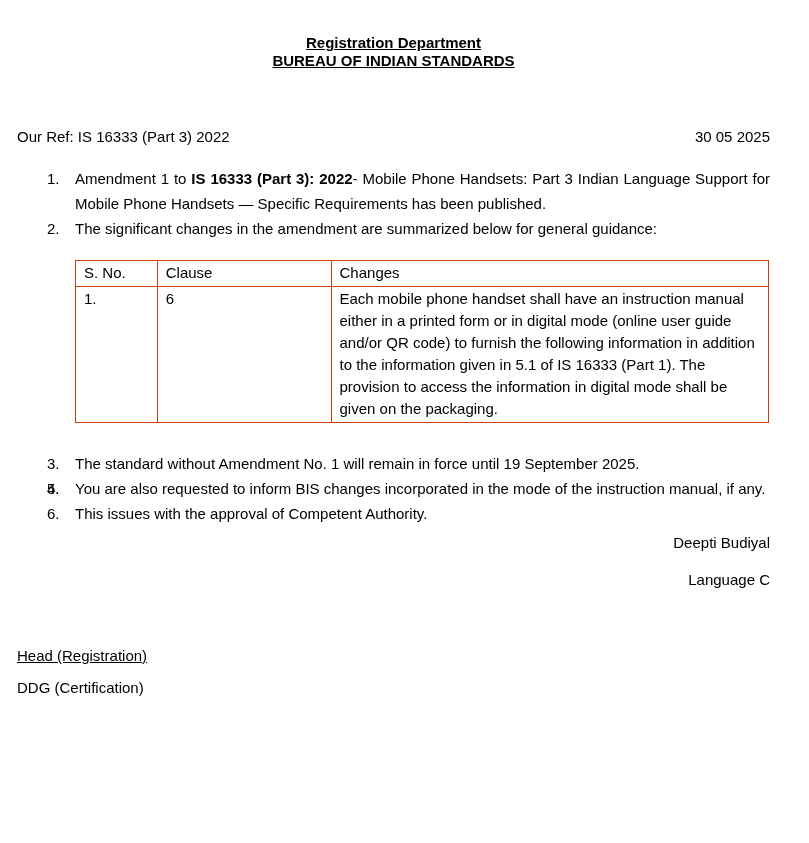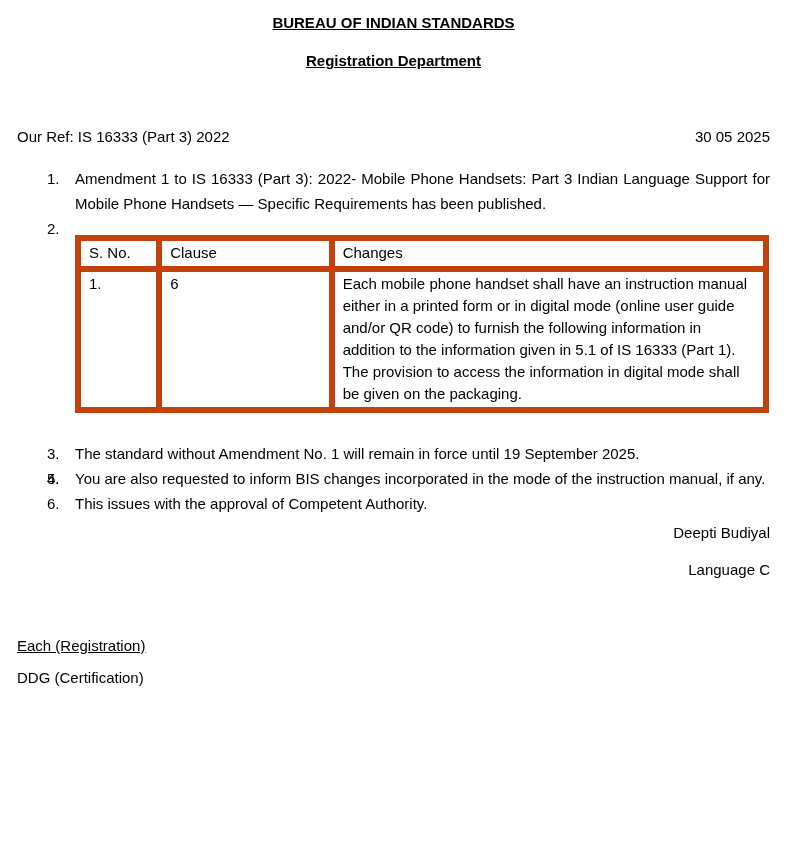--- a/index.html
+++ b/index.html
@@ -21,58 +21,59 @@
   .subject { font-weight:bold; margin-top:19px; line-height:18px; }
   .list { margin-top:20px; }
   .list2 { margin-top:28px; }
   .li { position:relative; padding-left:58px; text-align:justify; line-height:25px; }
   .li .num { position:absolute; left:30px; top:0; }
   table.changes {
     border-collapse:collapse; table-layout:fixed;
     margin:19px 0 0 58px; width:694px;
   }
   table.changes th, table.changes td {
-    border:6px solid #c2410c; padding:1px 8px 2px 8px;
+    border:1px solid #c2410c; padding:1px 8px 2px 8px;
     vertical-align:top; text-align:left;
     font-weight:normal; line-height:22px; font-size:15px;
   }
   .col1 { width:80px; } .col2 { width:170px; } .col3 { width:428px; }
   td.just { text-align:justify; }
   .sig { text-align:right; margin-top:4px; line-height:25px; }
   .sig-title { margin-top:12px; }
   .footer { margin-top:51px; line-height:25px; }
   .footer .ddg { margin-top:7px; }
-  b { font-weight:normal; }
+  b { font-weight:bold; }
 </style>
 </head>
 <body>
 
 <div class="page">
 
+  <div class="center-head dept">
+    <span class="uline">Registration Department</span>
+  </div>
+
   <div class="center-head">
     <span class="uline">BUREAU OF INDIAN STANDARDS</span>
-  </div>
-
-  <div class="center-head dept">
-    <span class="uline">Registration Department</span>
   </div>
 
   <div class="ref-row">
     <span>Our Ref: IS 16333 (Part 3) 2022</span>
     <span>30 05 2025</span>
   </div>
 
 
   <div class="list">
     <div class="li">
       <span class="num">1.</span>
       <span>Amendment 1 to </span><b>IS 16333 (Part 3): 2022</b><span>- Mobile Phone Handsets: Part 3 Indian Language Support for Mobile Phone Handsets — Specific Requirements has been published.</span>
     </div>
     <div class="li">
       <span class="num">2.</span>
+      <span>The significant changes in the amendment are summarized below for general guidance:</span>
     </div>
   </div>
 
   <table class="changes">
     <colgroup>
         <col class="col1">
         <col class="col2">
         <col class="col3">
       </colgroup>
     <thead>
@@ -109,18 +110,18 @@
     </div>
   </div>
 
   <div class="sig">
     <div>Deepti Budiyal</div>
     <div class="sig-title">Language C</div>
   </div>
 
   <div class="footer">
     <div>
-      <span class="uline">Each (Registration)</span>
+      <span class="uline">Head (Registration)</span>
     </div>
     <div class="ddg">DDG (Certification)</div>
   </div>
 
 </div>
 
 </body></html>

